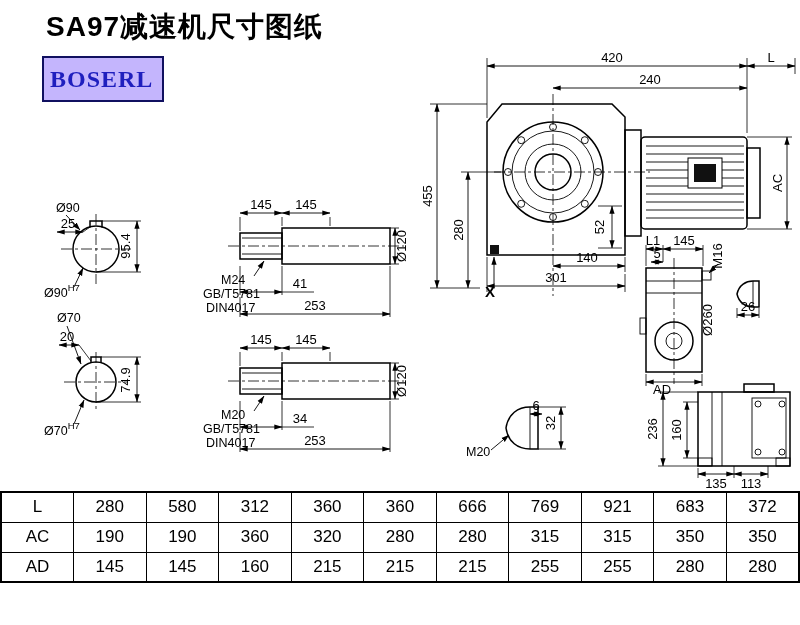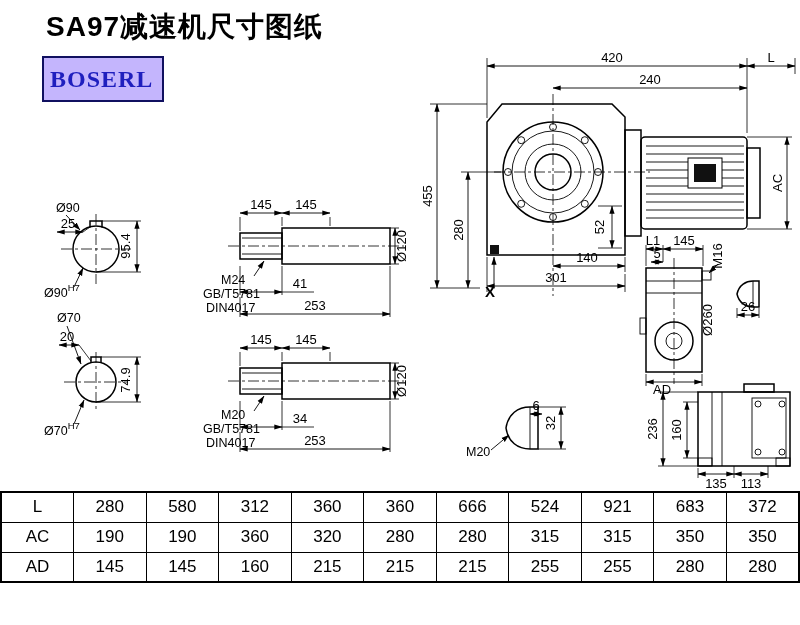--- a/index.html
+++ b/index.html
@@ -340,21 +340,21 @@
   <table class="dim-table">
     <tbody>
       <tr class="data">
         <td>L</td>
         <td>280</td>
         <td>580</td>
         <td>312</td>
         <td>360</td>
         <td>360</td>
         <td>666</td>
-        <td>524</td>
+        <td>769</td>
         <td>921</td>
         <td>683</td>
         <td>372</td>
       </tr>
       <tr class="data">
         <td>AC</td>
         <td>190</td>
         <td>190</td>
         <td>360</td>
         <td>320</td>

